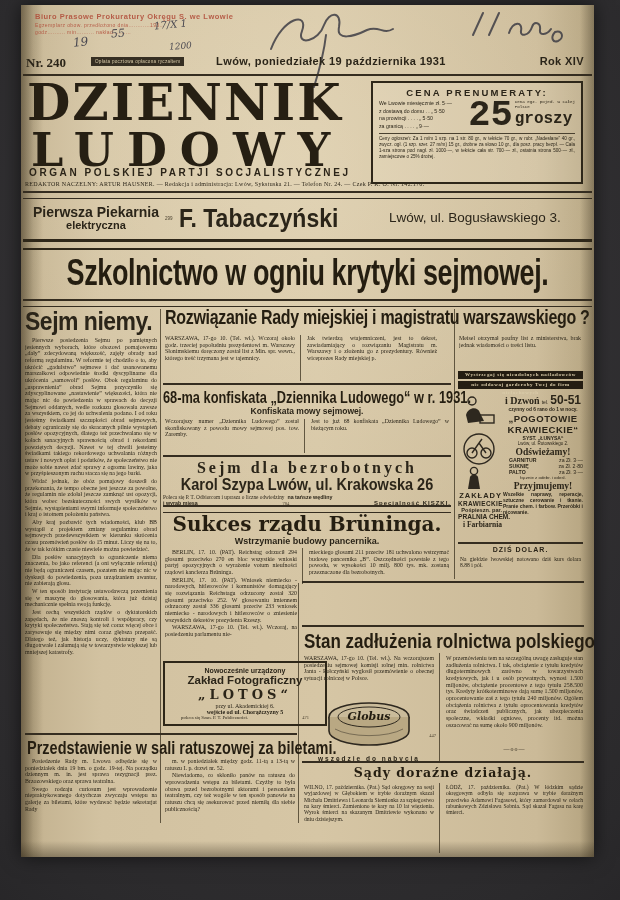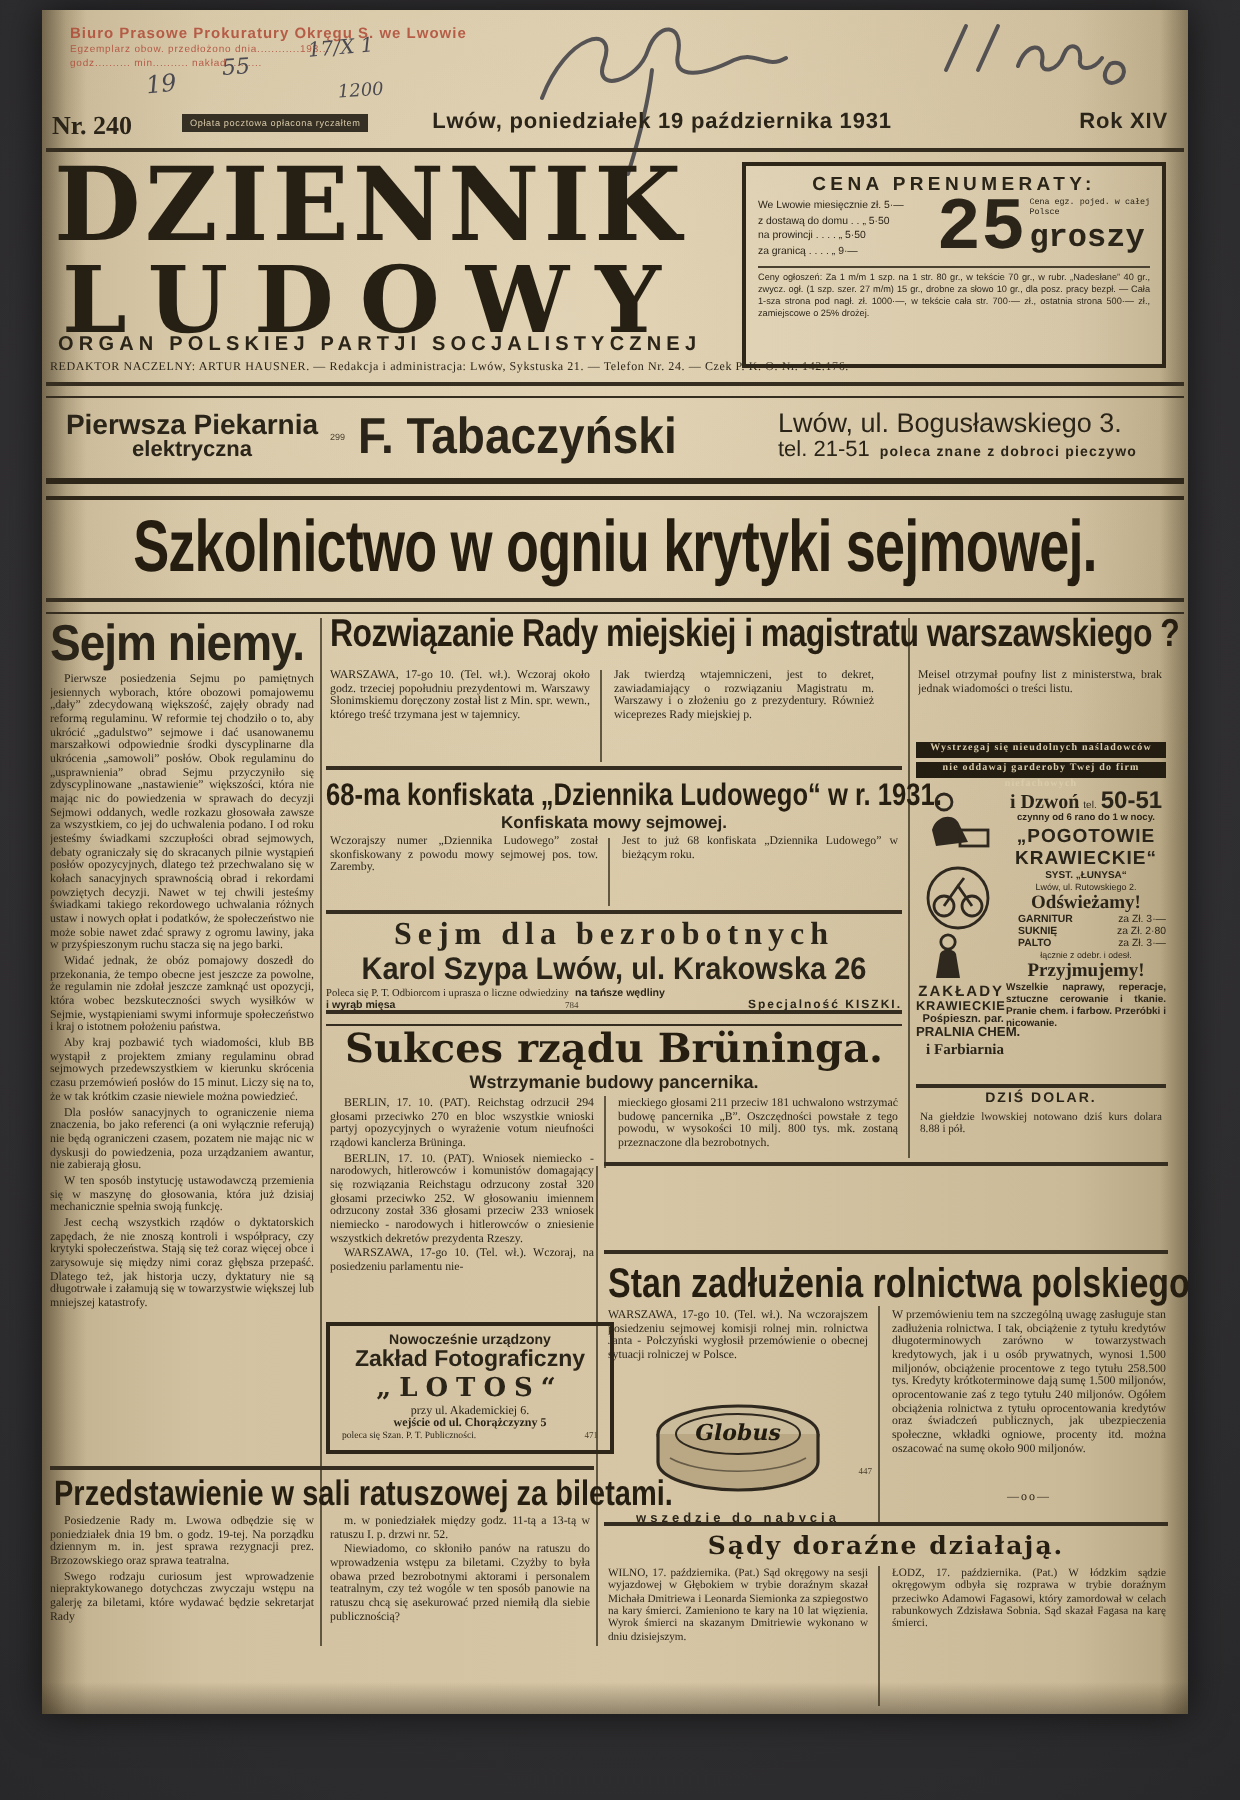--- a/index.html
+++ b/index.html
@@ -65,21 +65,21 @@
 
   .art-title-1{font-size:23px;font-weight:bold;letter-spacing:-.5px;transform:scaleY(1.1);transform-origin:left top;}
   .hl-cond{font-weight:bold;white-space:nowrap;transform:scaleY(1.22);transform-origin:left top;color:#251e11;}
   .subhead{font-weight:bold;text-align:center;}
   .body-text{font-size:5.9px;line-height:1.13;text-align:justify;overflow:hidden;}
   .body-text .p{text-indent:7px;margin:0 0 1px 0;}
   .dash-end{text-align:center;font-size:6px;letter-spacing:1px;}
 
   .invbar{background:#241d12;color:#d9cba9;font-size:5px;font-weight:bold;text-align:center;
     letter-spacing:.6px;line-height:8px;height:8px;}
-  .lotos-box{border:2px solid #2e2719;padding:4px 6px;text-align:center;}
+  .lotos-box{border:2px solid #2e2719;padding:4px 16px;text-align:center;}
 
   svg text{font-family:"DejaVu Serif",serif;}
 </style>
 </head>
 <body>
 
 <div class="stage">
   <div class="paper">
     <div class="abs crease-left"></div>
     <div class="abs edge-right"></div>
@@ -141,24 +141,20 @@
 
     <div class="abs sans" style="left:6px;top:194px;width:564px;height:38px;display:flex;align-items:center;">
       <div class="ctr" style="width:138px;">
         <div class="bak1">Pierwsza Piekarnia</div>
         <div class="bak2">elektryczna</div>
       </div>
       <div class="refnum" style="width:14px;">299</div>
       <div class="bakname" style="width:200px;">F. Tabaczyński</div>
       <div style="margin-left:10px;">
         <div class="bak3">Lwów, ul. Bogusławskiego 3.</div>
-        <div style="display:flex;align-items:baseline;gap:5px;">
-          <span class="bak3" style="font-size:11px;">tel. 21-51</span>
-          <span class="bak4">poleca znane z dobroci pieczywo</span>
-        </div>
       </div>
     </div>
     <div class="abs hr3" style="left:2px;top:234px;width:569px;"></div>
 
     <div class="abs sans lead-hl ctr" style="left:0;top:248px;width:573px;">Szkolnictwo w ogniu krytyki sejmowej.</div>
     <div class="abs hr2" style="left:2px;top:294px;width:569px;"></div>
 
     <div class="abs vr" style="left:139px;top:304px;height:514px;"></div>
     <div class="abs vr" style="left:279px;top:330px;height:46px;"></div>
     <div class="abs vr" style="left:283px;top:414px;height:34px;"></div>

